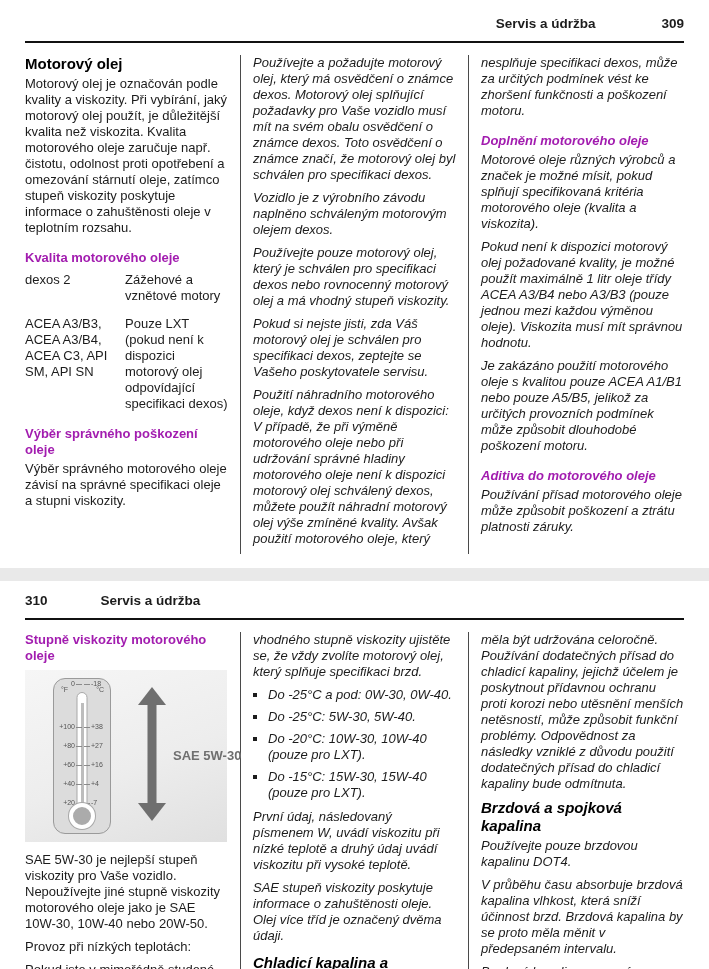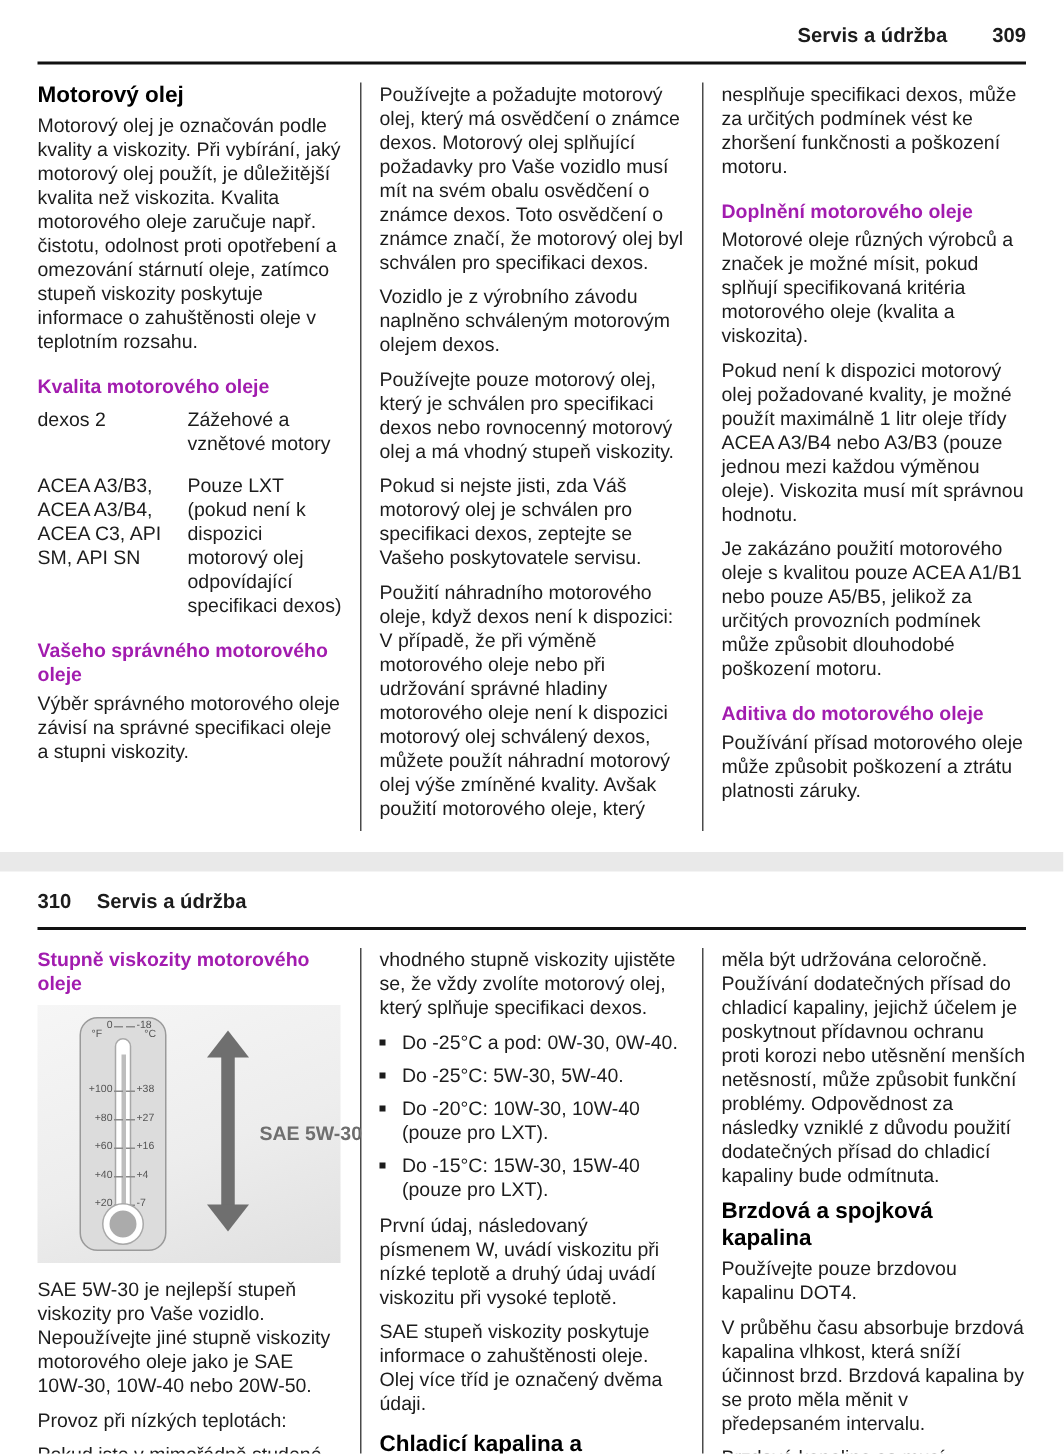--- a/index.html
+++ b/index.html
@@ -4,31 +4,31 @@
 <style>
   * { margin:0; padding:0; box-sizing:border-box; }
   html,body { background:#ffffff; }
   body {
     width:709px; height:969px; margin:0 auto; position:relative;
     font-family:"Liberation Sans","DejaVu Sans",sans-serif;
     color:#1c1c1c; font-size:13px; line-height:16px;
     -webkit-font-smoothing:antialiased;
   }
   .page { padding:0 25px; }
-  .page-header { display:flex; align-items:baseline; font-weight:bold; font-size:13.5px; }
+  .page-header { display:flex; align-items:baseline; font-weight:bold; font-size:13.5px;gap:36px; }
   .page-header.right { justify-content:flex-end; padding-top:16px; }
   .page-header.right .hdr-section { margin-right:30px; }
   .page-header.left { justify-content:flex-start; padding-top:12px; }
   .page-header.left .hdr-num { margin-right:17px; }
   .hrule { border:none; border-top:2px solid #111; margin-top:9px; }
   .cols { display:flex; align-items:stretch; margin-top:12px; }
   .col { flex:1 1 0; padding:0 12px; min-width:0; }
   .col.first { padding-left:0; }
   .col.last  { padding-right:0; }
-  .col.mid, .col.last { border-left:1px solid #4a4a4a; }
+  .col.mid, .col.last { border-left:1px solid #4a4a4a;font-style:italic; }
   h2.sec-title { font-size:15px; line-height:18px; font-weight:bold; color:#000; margin:0 0 3px 0; }
   h3.sub-title { font-size:13px; line-height:16px; font-weight:bold; color:#a21caf; margin:14px 0 3px 0; }
   h3.sub-title.tight { margin-top:0; }
   .para { margin:0 0 7px 0; white-space:pre-line; }
   .spec-table { display:grid; grid-template-columns:92px 1fr; column-gap:8px; row-gap:12px; margin:6px 0 4px 0; }
   ul.visc-list { list-style:square outside; margin:2px 0 8px 0; padding-left:15px; }
   ul.visc-list li { margin-bottom:6px; }
   .page-break { width:709px; height:13px; background:#e9e9e9; margin:14px 0 0 0; }
 
   
@@ -101,21 +101,21 @@
       <p class="para">Motorový olej je označován podle kvality a viskozity. Při vybírání, jaký motorový olej použít, je důležitější kvalita než viskozita. Kvalita motorového oleje zaručuje např. čistotu, odolnost proti opotřebení a omezování stárnutí oleje, zatímco stupeň viskozity poskytuje informace o zahuštěnosti oleje v teplotním rozsahu.</p>
 
       <h3 class="sub-title">Kvalita motorového oleje</h3>
       <div class="spec-table">
         <div>dexos 2</div>
         <div>Zážehové a vznětové motory</div>
         <div>ACEA A3/B3, ACEA A3/B4, ACEA C3, API SM, API SN</div>
         <div>Pouze LXT (pokud není k dispozici motorový olej odpovídající specifikaci dexos)</div>
       </div>
 
-      <h3 class="sub-title">Vašeho správného motorového oleje</h3>
+      <h3 class="sub-title">Výběr správného poškození oleje</h3>
       <p class="para">Výběr správného motorového oleje závisí na správné specifikaci oleje a stupni viskozity.</p>
     </div>
 
     <div class="col mid">
       <p class="para">Používejte a požadujte motorový olej, který má osvědčení o známce dexos. Motorový olej splňující požadavky pro Vaše vozidlo musí mít na svém obalu osvědčení o známce dexos. Toto osvědčení o známce značí, že motorový olej byl schválen pro specifikaci dexos.</p>
       <p class="para">Vozidlo je z výrobního závodu naplněno schváleným motorovým olejem dexos.</p>
       <p class="para">Používejte pouze motorový olej, který je schválen pro specifikaci dexos nebo rovnocenný motorový olej a má vhodný stupeň viskozity.</p>
       <p class="para">Pokud si nejste jisti, zda Váš motorový olej je schválen pro specifikaci dexos, zeptejte se Vašeho poskytovatele servisu.</p>
       <p class="para">Použití náhradního motorového oleje, když dexos není k dispozici:
 V případě, že při výměně motorového oleje nebo při udržování správné hladiny motorového oleje není k dispozici motorový olej schválený dexos, můžete použít náhradní motorový olej výše zmíněné kvality. Avšak použití motorového oleje, který</p>
@@ -199,21 +199,21 @@
         </div>
         <span class="arrow-label">SAE 5W-30</span>
       </div>
 
       <p class="para">SAE 5W-30 je nejlepší stupeň viskozity pro Vaše vozidlo. Nepoužívejte jiné stupně viskozity motorového oleje jako je SAE 10W-30, 10W-40 nebo 20W-50.</p>
       <p class="para">Provoz při nízkých teplotách:</p>
       <p class="para">Pokud jste v mimořádně studené oblasti, kde teploty klesají pod -25°C, měl by být použit motorový olej SAE 0W-30. Motorový olej této viskozity usnadní při mimořádně nízkých teplotách studené starty motoru. Když vybíráte motorový olej</p>
     </div>
 
     <div class="col mid">
-      <p class="para">vhodného stupně viskozity ujistěte se, že vždy zvolíte motorový olej, který splňuje specifikaci dexos.</p>
+      <p class="para">vhodného stupně viskozity ujistěte se, že vždy zvolíte motorový olej, který splňuje specifikaci brzd.</p>
       <ul class="visc-list">
         <li>Do -25°C a pod: 0W-30, 0W-40.</li>
         <li>Do -25°C: 5W-30, 5W-40.</li>
         <li>Do -20°C: 10W-30, 10W-40 (pouze pro LXT).</li>
         <li>Do -15°C: 15W-30, 15W-40 (pouze pro LXT).</li>
       </ul>
       <p class="para">První údaj, následovaný písmenem W, uvádí viskozitu při nízké teplotě a druhý údaj uvádí viskozitu při vysoké teplotě.</p>
       <p class="para">SAE stupeň viskozity poskytuje informace o zahuštěnosti oleje. Olej více tříd je označený dvěma údaji.</p>
       <h2 class="sec-title" style="margin-top:10px;">Chladicí kapalina a nemrznoucí kapalina</h2>
 

